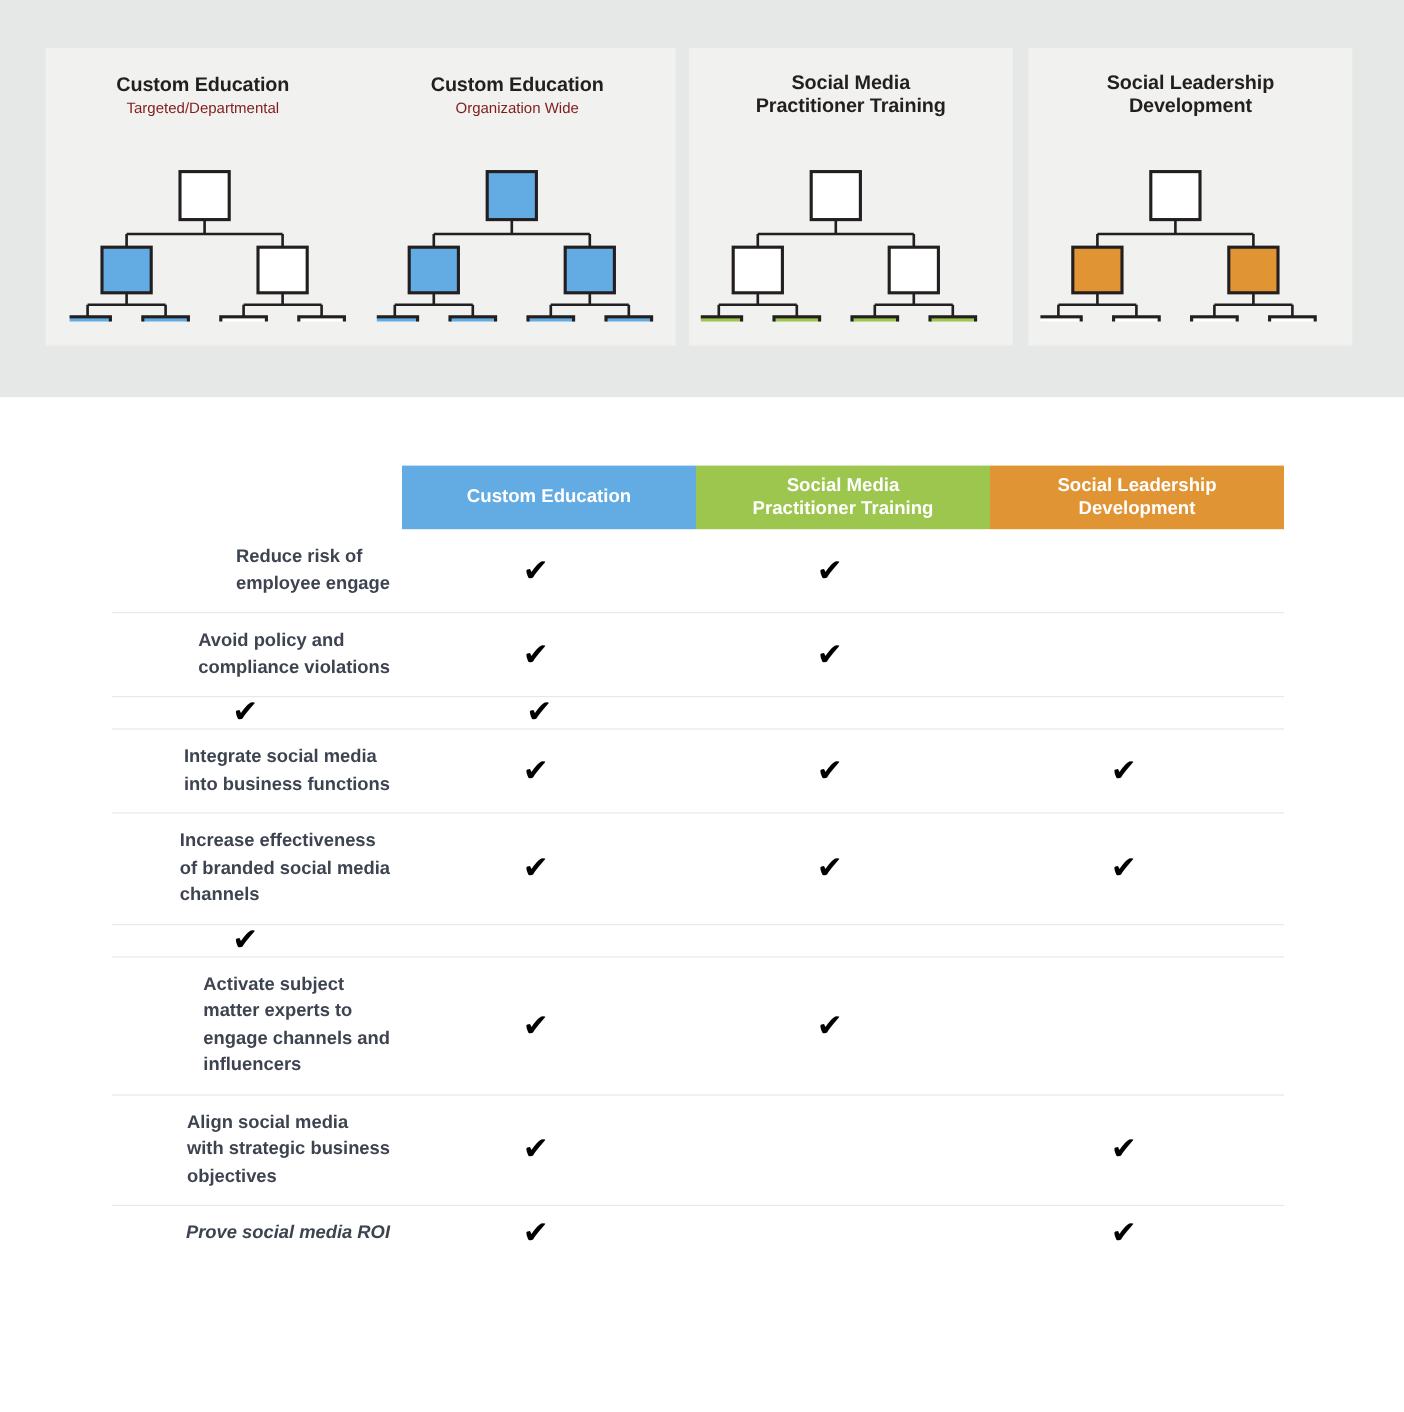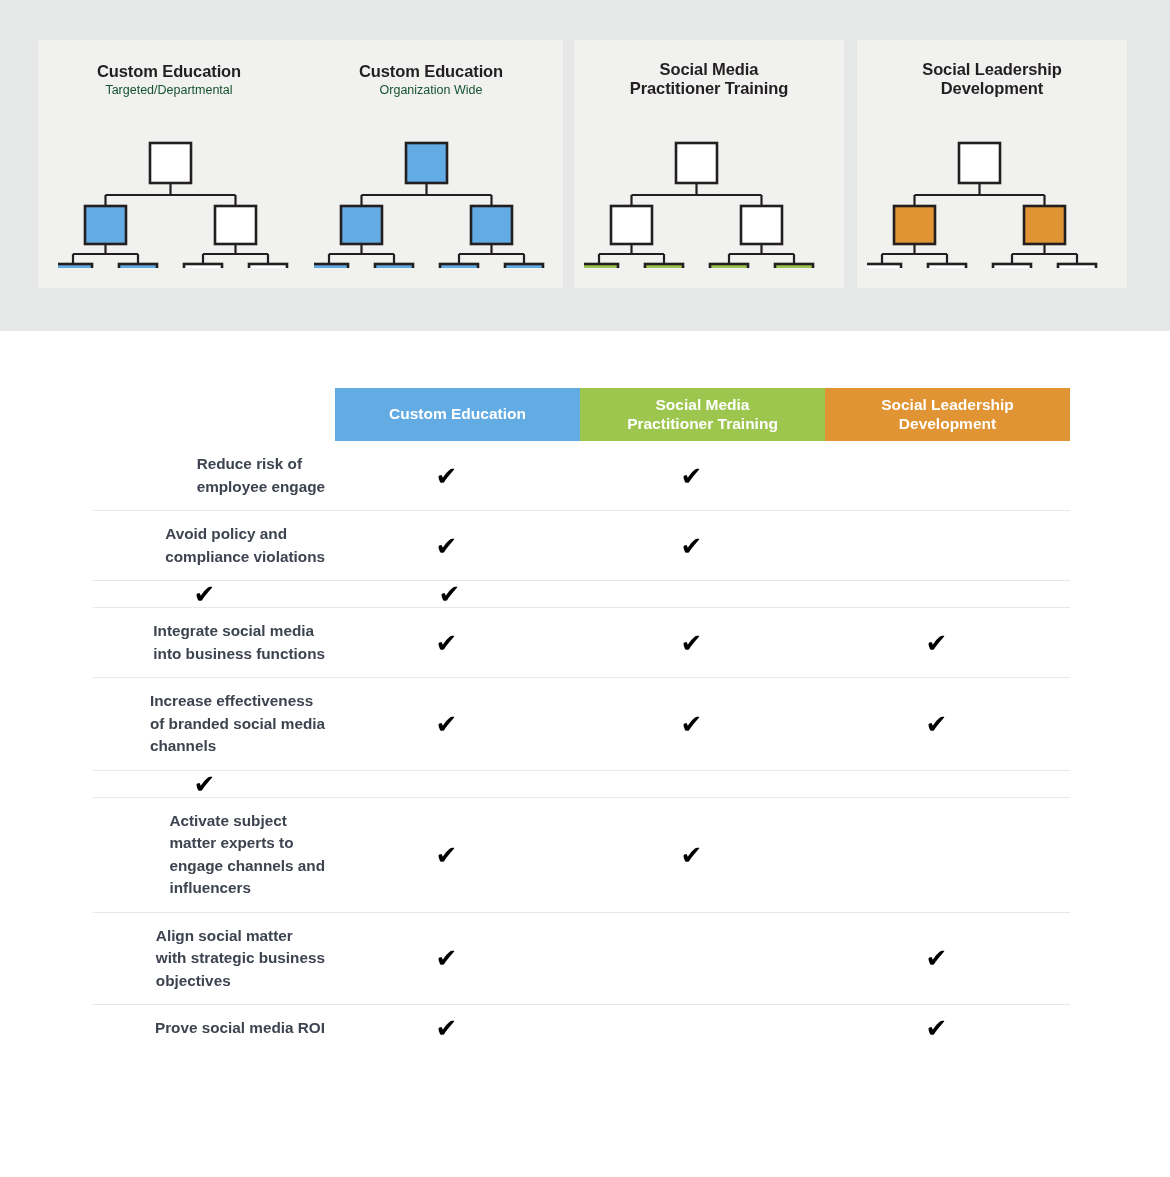--- a/index.html
+++ b/index.html
@@ -39,21 +39,21 @@
     text-align: center;
     font-weight: bold;
     color: #231f20;
     font-size: 16.5px;
     line-height: 19px;
     letter-spacing: -0.1px;
   }
   .panel-sub {
     position: absolute;
     text-align: center;
-    color: #14532d;
+    color: #7f1d1d;
     font-size: 12.5px;
     line-height: 15px;
     font-weight: normal;
   }
 
   
   .tree {
     position: absolute;
   }
 
@@ -93,21 +93,21 @@
   }
   .th-ce  { width: 245px; }
   .th-smp { width: 245px; }
   .th-sld { width: 245px; }
 
   .tr {
     display: flex;
     border-bottom: 1px solid #e8e8e8;
     box-sizing: border-box;
   }
-  .tr:last-child { border-bottom: none; }
+  .tr:last-child { border-bottom: none; font-style: italic; }
 
   .td-label {
     width: 242px;
     box-sizing: border-box;
     padding: 12px 10px 12px 11px;
     color: #3d4450;
     font-weight: bold;
     font-size: 15.3px;
     line-height: 22.5px;
     display: flex;
@@ -357,21 +357,21 @@
           <div class="td-mark">
             <span class="check">✔</span>
           </div>
           <div class="td-mark">
             <span class="check empty">✔</span>
           </div>
         </div>
         <div class="tr">
           <div class="td-label">
             <div>
-              <span>Align social matter</span>
+              <span>Align social media</span>
               <span>with strategic business</span>
               <span>objectives</span>
             </div>
           </div>
           <div class="td-mark">
             <span class="check">✔</span>
           </div>
           <div class="td-mark">
             <span class="check empty">✔</span>
           </div>

